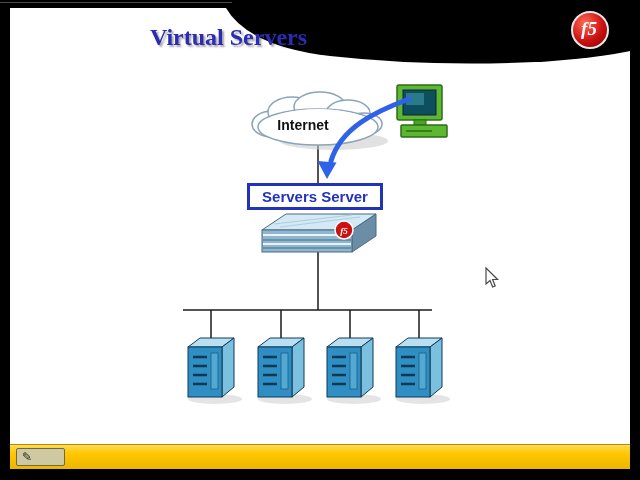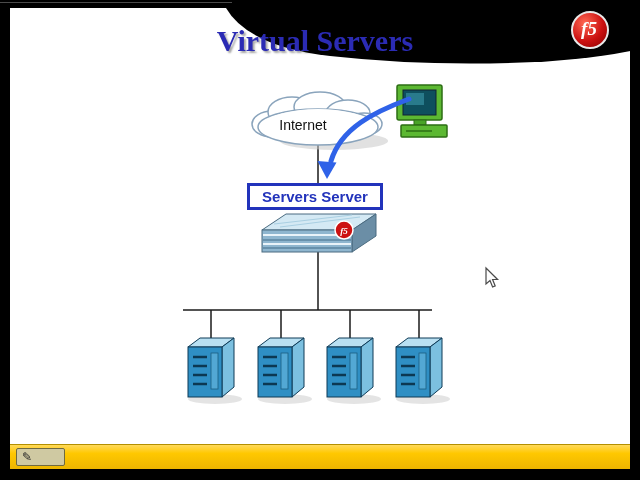--- a/index.html
+++ b/index.html
@@ -3,30 +3,30 @@
 <meta charset="utf-8">
 <style>
   html,body{margin:0;padding:0;background:#000;}
   .stage{position:relative;width:640px;height:480px;background:#000;overflow:hidden;
          font-family:"Liberation Sans",sans-serif;}
   .slide{position:absolute;left:10px;top:8px;width:620px;height:436px;background:#ffffff;z-index:1;}
   .artifact-line{position:absolute;left:0;top:2px;width:232px;height:1px;background:#888;opacity:.55;z-index:3;}
   .overlay{position:absolute;left:0;top:0;width:640px;height:480px;z-index:2;}
   .net-line{stroke:#1a1a1a;stroke-width:1.5;}
   .cloud{fill:#ffffff;stroke:#8aa4bc;stroke-width:1.5;}
-  .title{position:absolute;left:150px;top:24px;width:330px;text-align:center;
-         font-family:"Liberation Serif",serif;font-weight:bold;font-size:30px;
+  .title{position:absolute;left:150px;top:24px;width:330px;
+         font-family:"Liberation Serif",serif;font-weight:bold;font-size:24px;
          color:var(--title,#2b2bb4);text-shadow:2px 2px 2px rgba(0,0,0,.35);z-index:4;}
   .f5-logo{position:absolute;left:571px;top:11px;width:34px;height:34px;border-radius:50%;
          background:radial-gradient(circle at 35% 30%, #ff6a55, var(--f5-red,#cc1111) 55%, #8e0000 95%);
          border:2px solid #e8e8e8;z-index:4;display:flex;align-items:center;justify-content:center;}
   .f5-logo span{color:#fff;font-family:"Liberation Serif",serif;font-style:italic;
          font-weight:bold;font-size:19px;transform:translate(-1px,-1px);}
   .internet-label{position:absolute;left:258px;top:117px;width:90px;text-align:center;
-         font-weight:normal;font-size:14px;color:#111;z-index:4;}
+         font-weight:bold;font-size:14px;color:#111;z-index:4;}
   .vs-box{position:absolute;left:247px;top:183px;width:130px;height:21px;background:#fff;
          border:3px solid var(--box-border,#2233bb);z-index:4;display:flex;align-items:center;
          justify-content:center;font-weight:bold;font-size:15px;color:var(--box-border,#2233bb);}
   .bottom-bar{position:absolute;left:10px;top:444px;width:620px;height:24px;z-index:4;
          background:linear-gradient(#ffd95a,var(--accent-yellow,#ffc800) 35%, #edb500);
          border-top:1px solid #b38f00;}
   .pen-tool{position:absolute;left:6px;top:3px;width:42px;height:16px;background:#cfc9a2;
          border:1px solid #6f6a40;border-radius:2px;display:flex;align-items:center;
          padding-left:5px;font-size:12px;line-height:12px;color:#222;cursor:pointer;}
 </style>

